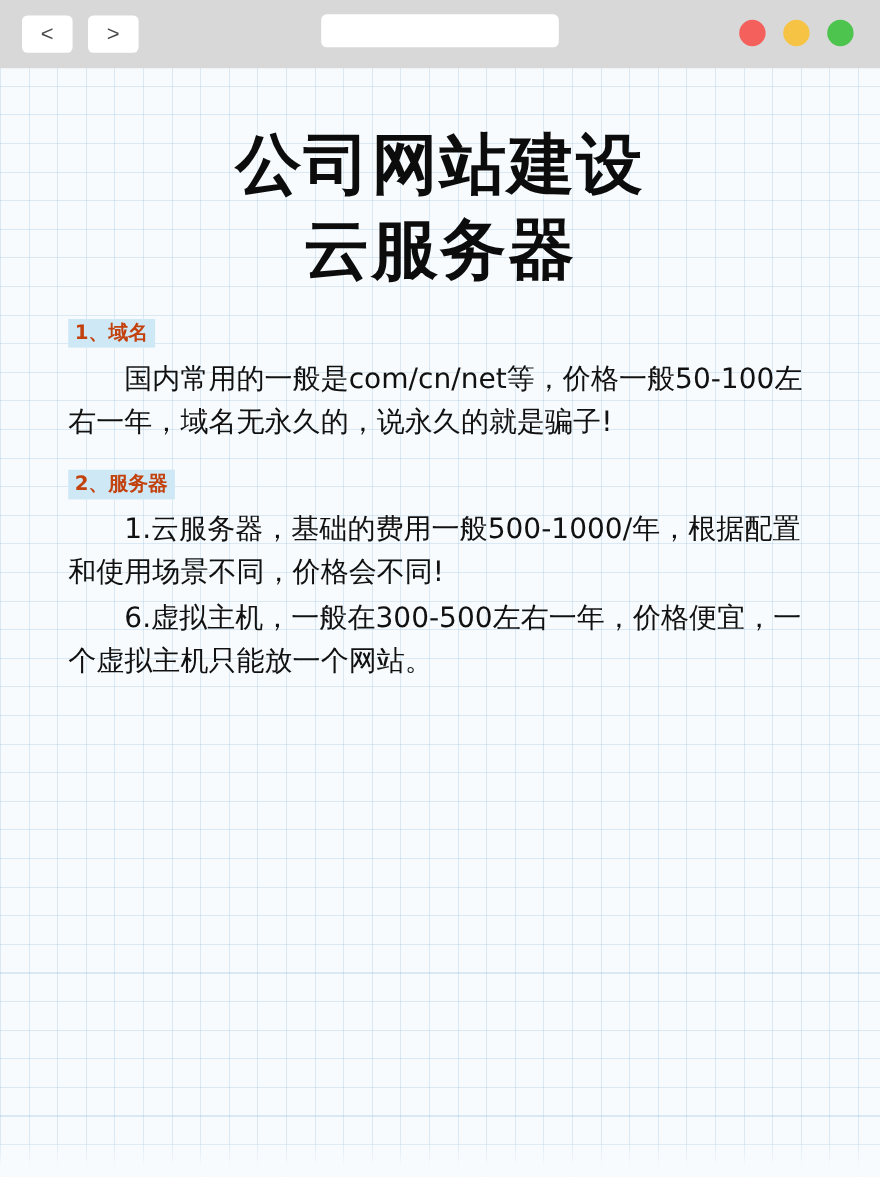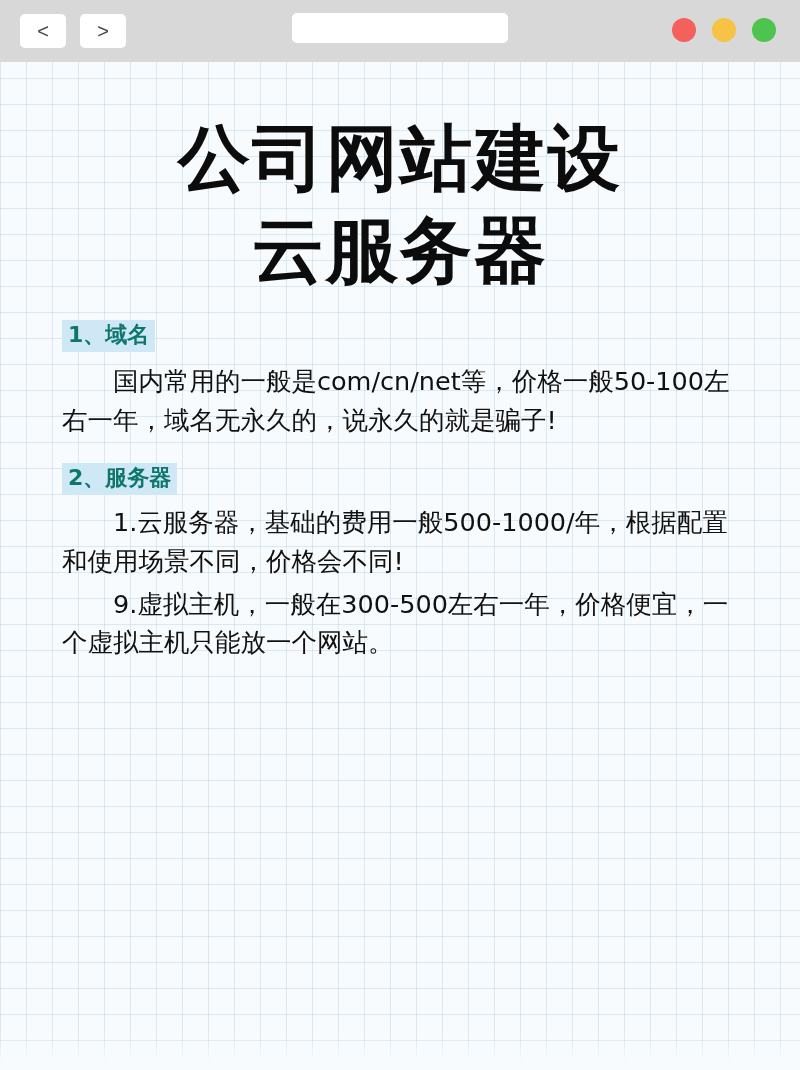--- a/index.html
+++ b/index.html
@@ -88,40 +88,40 @@
   
   .doc {
     padding: 28px 62px 0 62px;
     box-sizing: border-box;
     color: #141414;
   }
 
   .title {
     text-align: center;
     font-weight: bold;
-    font-size: 72px;
+    font-size: 60px;
     line-height: 1.28;
     letter-spacing: 2px;
     color: #0c0c0c;
     margin: 22px 0 0 0;
     font-family: "DejaVu Sans", "Liberation Sans", sans-serif;
   }
   .title .line2 { display: block; }
 
   .section {
     margin-top: 24px;
   }
   .section-head {
     display: inline-block;
     font-weight: bold;
-    font-size: 22px;
+    font-size: 18px;
     line-height: 1.3;
     padding: 1px 6px 2px 6px;
     background: #cfe8f5;
-    color: #0f766e;
+    color: #c2410c;
     font-family: "DejaVu Sans", "Liberation Sans", sans-serif;
   }
   .para {
     font-size: 25.5px;
     line-height: 1.52;
     margin: 8px 0 0 0;
     color: #111;
     text-indent: 2em;
     font-family: "DejaVu Sans", "Liberation Sans", sans-serif;
   }
@@ -164,20 +164,20 @@
     </h1>
 
     <div class="section sec1">
       <div class="section-head">1、域名</div>
       <p class="para">国内常用的一般是com/cn/net等，价格一般50-100左右一年，域名无永久的，说永久的就是骗子!</p>
     </div>
 
     <div class="section sec2">
       <div class="section-head">2、服务器</div>
       <p class="para">1.云服务器，基础的费用一般500-1000/年，根据配置和使用场景不同，价格会不同!</p>
-      <p class="para tight">9.虚拟主机，一般在300-500左右一年，价格便宜，一个虚拟主机只能放一个网站。</p>
+      <p class="para tight">6.虚拟主机，一般在300-500左右一年，价格便宜，一个虚拟主机只能放一个网站。</p>
     </div>
 
 
   </div>
 
   <div class="fade-bottom"></div>
 </div>
 
 </body></html>

